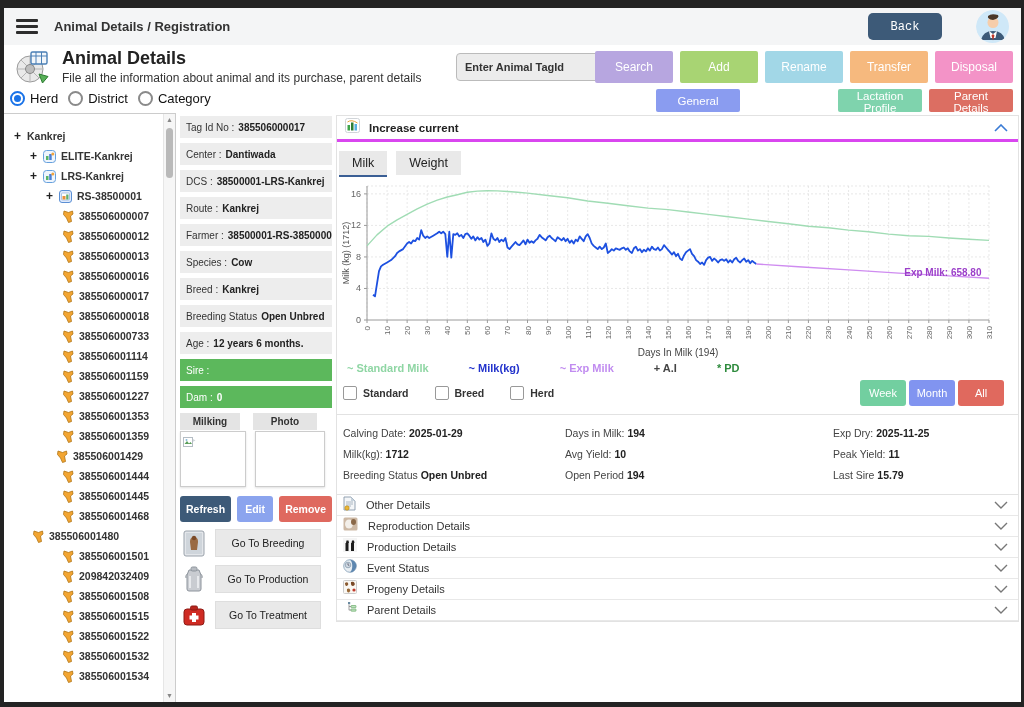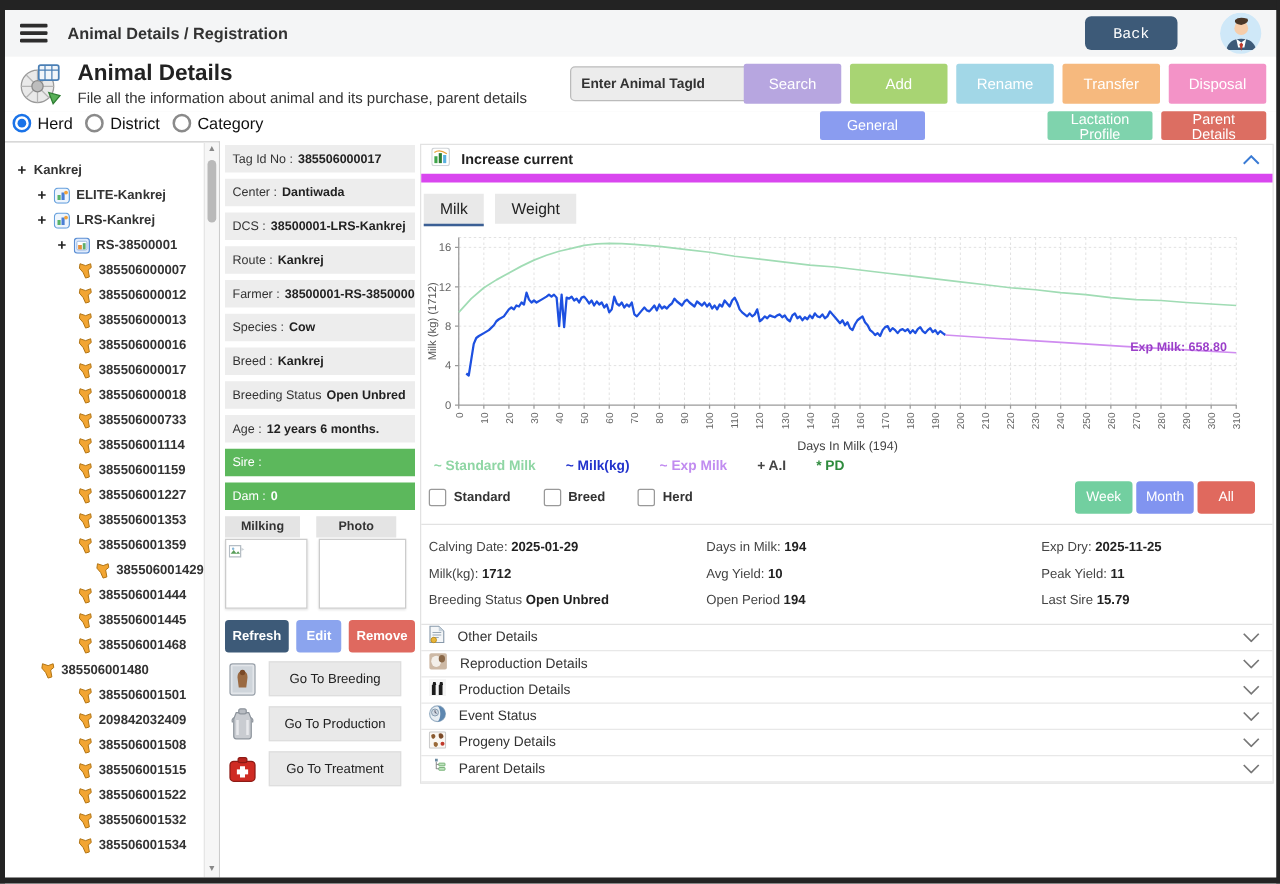--- a/index.html
+++ b/index.html
@@ -59,28 +59,28 @@
   .mtab{width:60px;height:17px;background:#e4e4e4;font-size:10px;font-weight:700;color:#333;text-align:center;line-height:17px;cursor:pointer;}
   .mboxes{display:flex;gap:9px;margin-top:1px;}
   .mbox{width:60px;height:50px;background:#fff;border:1px solid #ccc;box-shadow:0 1px 2px rgba(0,0,0,.12);padding:2px;}
   .actr{display:flex;gap:6px;margin-top:9px;}
   .abtn{height:26px;border:none;border-radius:3px;color:#fff;font-weight:700;font-size:10.5px;font-family:inherit;flex:1;cursor:pointer;}
   .gotor{display:flex;align-items:center;margin-top:6px;height:30px;}
   .gicon{width:28px;display:flex;justify-content:center;}
   .gbtn{margin-left:7px;width:106px;height:28px;background:#e9e9e9;border:1px solid #dedede;font-size:10.5px;color:#222;font-family:inherit;cursor:pointer;}
 
   .panel{position:absolute;left:336px;top:115px;width:683px;background:#fff;border:1px solid #e2e2e2;box-sizing:border-box;}
-  .phead{height:23px;border-bottom:7px solid #d946ef;display:flex;align-items:center;padding:0 10px 0 8px;}
+  .phead{height:23px;border-bottom:3px solid #d946ef;display:flex;align-items:center;padding:0 10px 0 8px;}
   .phead .plabel{font-size:11.5px;font-weight:700;color:#222;margin-left:9px;}
   .phead .chev{margin-left:auto;cursor:pointer;display:flex;}
   .ctabs{display:flex;gap:9px;margin:9px 0 0 2px;}
   .ctab{height:24px;background:#e9e9e9;font-size:12.5px;color:#222;text-align:center;line-height:24px;padding:0 13px;cursor:pointer;}
   .ctab.active{border-bottom:2px solid #3b5f95;}
   .chartwrap{margin-top:3px;}
-  .legend{display:flex;gap:24px;padding-left:10px;font-size:11px;font-weight:700;margin-top:-4px;}
+  .legend{display:flex;gap:40px;padding-left:10px;font-size:11px;font-weight:700;margin-top:-4px;}
   .ctrls{display:flex;align-items:center;justify-content:space-between;padding:6px 14px 8px 6px;}
   .checks{display:flex;gap:26px;}
   .chk{display:flex;align-items:center;font-size:10.5px;font-weight:700;color:#333;cursor:pointer;}
   .chk .box{width:12px;height:12px;border:1px solid #999;border-radius:2px;background:#fff;margin-right:6px;}
   .periods{display:flex;gap:3px;}
   .pbtn{width:46px;height:26px;border:none;border-radius:3px;color:#fff;font-size:11px;font-family:inherit;cursor:pointer;}
   .summary{display:flex;border-top:1px solid #e2e2e2;border-bottom:1px solid #e2e2e2;padding:8px 0 8px 6px;}
   .scol{font-size:10.5px;color:#444;line-height:21px;}
   .scol b{color:#222;}
   .scol.c0{width:222px;}.scol.c1{width:268px;}.scol.c2{flex:1;}
@@ -297,21 +297,21 @@
           <span class="tlabel">385506001353</span>
         </div>
         <div class="trow" style="padding-left: 58px;">
           <span class="ticon">
             <svg width="12" height="13" viewBox="0 0 12 13">
               <path d="M2 1 L6.5 2.5 L10.5 1 L11 4 L8.5 6 L9.5 11.5 L6.5 12.5 L4.5 8 L1.5 4.5 Z" fill="#f2a532" stroke="#b07414" stroke-width="0.8"></path>
             </svg>
           </span>
           <span class="tlabel">385506001359</span>
         </div>
-        <div class="trow" style="padding-left: 72px;">
+        <div class="trow" style="padding-left: 52px;">
           <span class="ticon">
             <svg width="12" height="13" viewBox="0 0 12 13">
               <path d="M2 1 L6.5 2.5 L10.5 1 L11 4 L8.5 6 L9.5 11.5 L6.5 12.5 L4.5 8 L1.5 4.5 Z" fill="#f2a532" stroke="#b07414" stroke-width="0.8"></path>
             </svg>
           </span>
           <span class="tlabel">385506001429</span>
         </div>
         <div class="trow" style="padding-left: 58px;">
           <span class="ticon">
             <svg width="12" height="13" viewBox="0 0 12 13">

